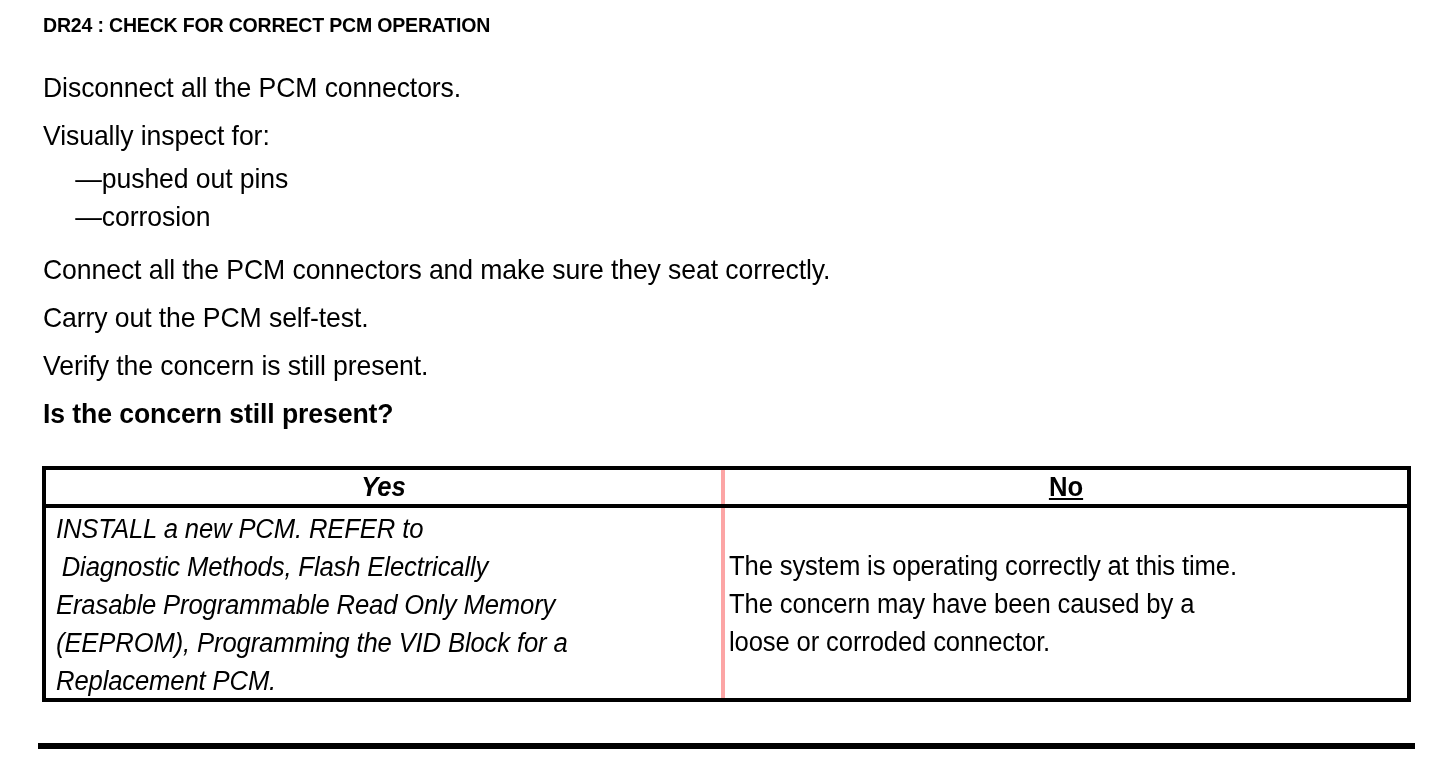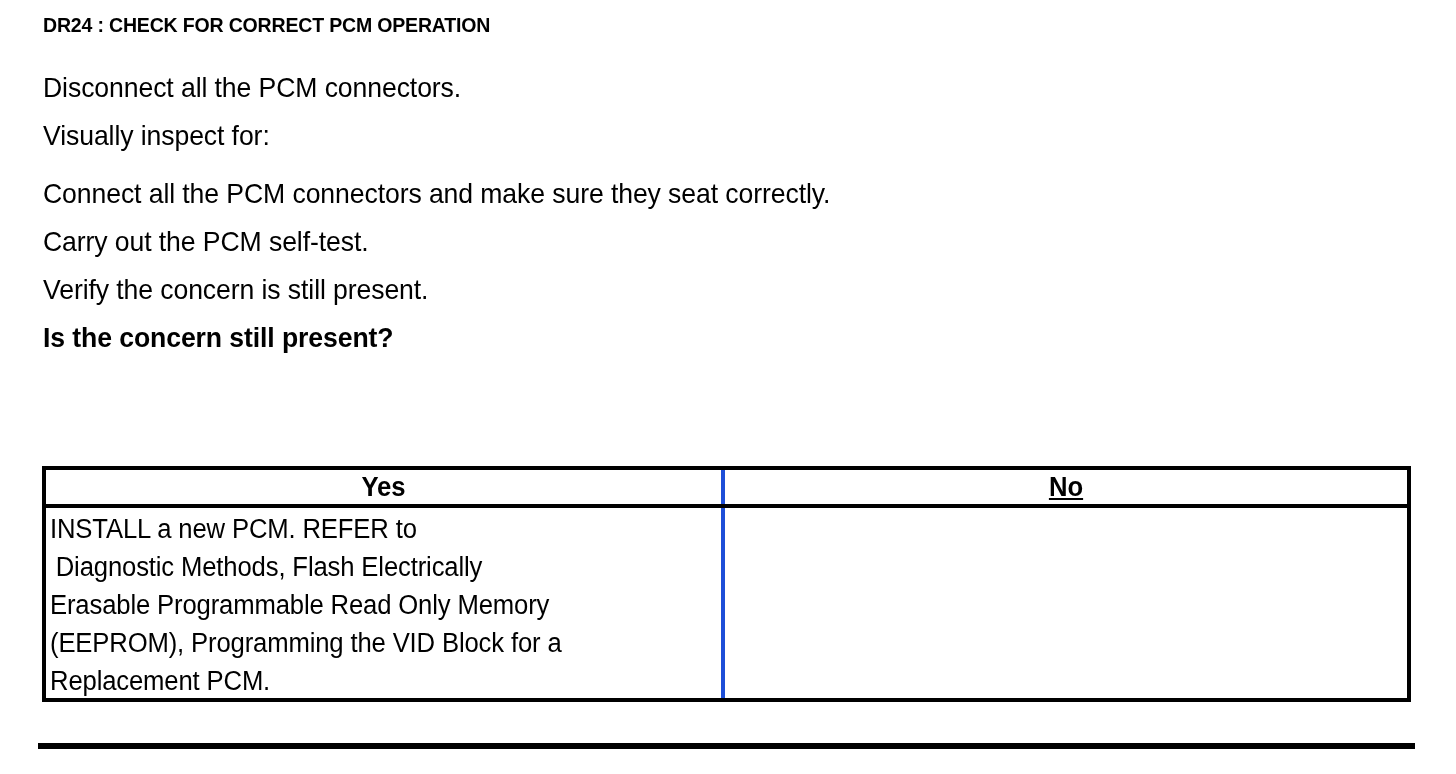--- a/index.html
+++ b/index.html
@@ -91,22 +91,23 @@
     border-bottom: 4px solid #000;
   }
   .dt-body-row {
     display: flex;
     height: 190px;
     box-sizing: border-box;
   }
   .dt-col-yes {
     width: 679px;
     box-sizing: border-box;
-    border-right: 4px solid #1d4ed8;
+    border-right: 4px solid #fca5a5;
     position: relative;
+    font-style: italic;
   }
   .dt-col-no {
     flex: 1;
     box-sizing: border-box;
     position: relative;
     text-decoration: underline;
   }
   .dt-head-label {
     font-size: 27px;
     font-weight: bold;
@@ -117,21 +118,21 @@
   .dt-cell-text {
     font-size: 27px;
     line-height: 38px;
     letter-spacing: -0.15px;
     transform: scaleX(0.95);
     transform-origin: left top;
     white-space: nowrap;
   }
   .cell-yes-inner {
     position: absolute;
-    left: 4px;
+    left: 10px;
     top: 2px;
     width: 700px;
   }
   .cell-yes-inner .ln-indent {
     padding-left: 6px;
   }
   .cell-no-inner {
     position: absolute;
     left: 4px;
     top: 39px;
@@ -154,20 +155,24 @@
 <div id="page">
 
   <div class="proc-title">DR24 : CHECK FOR CORRECT PCM OPERATION</div>
 
   <div class="steps">
 
     <div class="step">Disconnect all the PCM connectors.</div>
 
     <div class="step">Visually inspect for:</div>
 
+    <ul class="sub-list">
+      <li class="sub-item">—pushed out pins</li>
+      <li class="sub-item">—corrosion</li>
+    </ul>
 
     <div class="gap-after-sublist"></div>
 
     <div class="step">Connect all the PCM connectors and make sure they seat correctly.</div>
 
     <div class="step">Carry out the PCM self-test.</div>
 
     <div class="step">Verify the concern is still present.</div>
 
     <div class="step bold">Is the concern still present?</div>
@@ -190,19 +195,26 @@
       <div class="dt-col-yes">
         <div class="cell-yes-inner">
           <div class="dt-cell-text">INSTALL a new PCM. REFER to</div>
           <div class="dt-cell-text ln-indent">Diagnostic Methods, Flash Electrically</div>
           <div class="dt-cell-text">Erasable Programmable Read Only Memory</div>
           <div class="dt-cell-text">(EEPROM), Programming the VID Block for a</div>
           <div class="dt-cell-text">Replacement PCM.</div>
         </div>
       </div>
 
+      <div class="dt-col-no">
+        <div class="cell-no-inner">
+          <div class="dt-cell-text">The system is operating correctly at this time.</div>
+          <div class="dt-cell-text">The concern may have been caused by a</div>
+          <div class="dt-cell-text">loose or corroded connector.</div>
+        </div>
+      </div>
 
     </div>
   </div>
 
   <div class="bottom-rule"></div>
 
 </div>
 
 </body></html>

